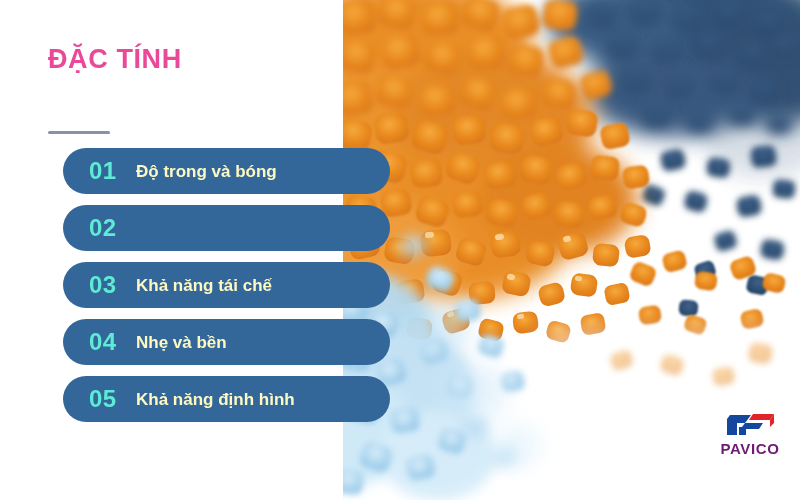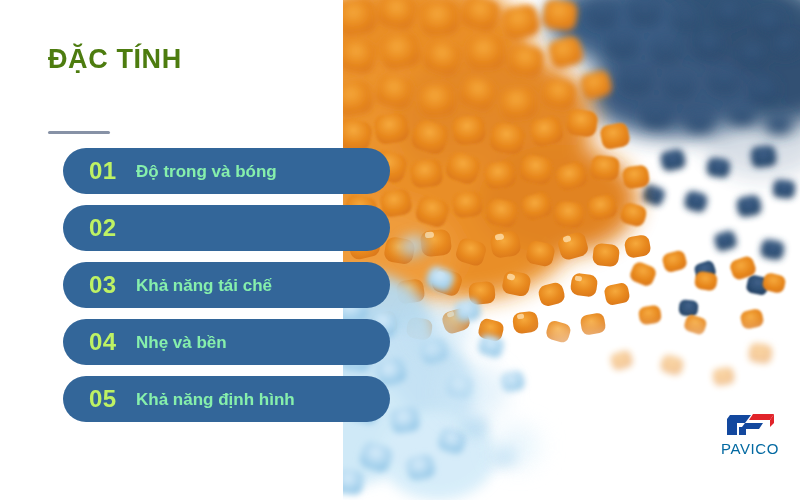--- a/index.html
+++ b/index.html
@@ -14,21 +14,21 @@
   
   #photo{
     position:absolute;left:343px;top:0;width:457px;height:500px;
     overflow:hidden;background:#ffffff;
   }
   #photo svg{display:block;width:100%;height:100%;}
 
   
   #title-block{position:absolute;left:48px;top:40px;width:300px;}
   .title-line{
-    color:#4d7c0f;
+    color:#ec4899;
     font-size:27px;
     font-weight:bold;
     letter-spacing:0.6px;
     line-height:38px;
     white-space:nowrap;
   }
   #title-divider{
     position:absolute;left:48px;top:131px;
     width:62px;height:3px;background:#8792a6;border-radius:2px;
   }
@@ -40,44 +40,44 @@
     height:46px;
     margin-bottom:11px;
     background:#336699;
     border-radius:23px;
     display:flex;align-items:center;
     padding-left:26px;
     box-sizing:border-box;
     width:327px;
   }
   .pill-num{
-    color:#bef264;
+    color:#5eead4;
     font-size:24px;
     font-weight:bold;
     letter-spacing:0.5px;
     line-height:1;
     min-width:38px;
   }
   .pill-label{
-    color:#86efac;
+    color:#fef9c3;
     font-size:17px;
     font-weight:bold;
     line-height:1;
     margin-left:9px;
     white-space:nowrap;
   }
 
   
   #logo{position:absolute;left:712px;top:412px;width:76px;height:52px;}
   #logo-mark{width:56px;height:26px;margin:0 auto;display:block;}
   #logo-text{
     text-align:center;
-    color:#0369a1;
+    color:#701a75;
     font-size:15px;
-    font-weight:normal;
+    font-weight:bold;
     letter-spacing:0.6px;
     line-height:16px;
     margin-top:3px;
   }
 </style>
 </head>
 <body>
 
 <div id="canvas">
 

